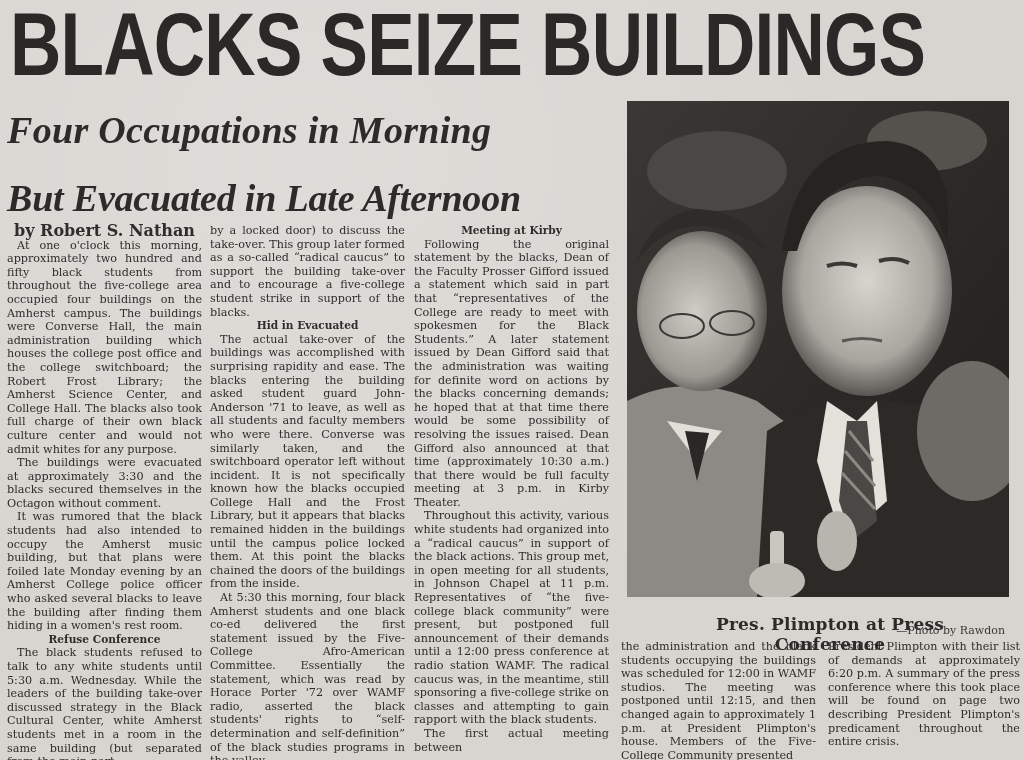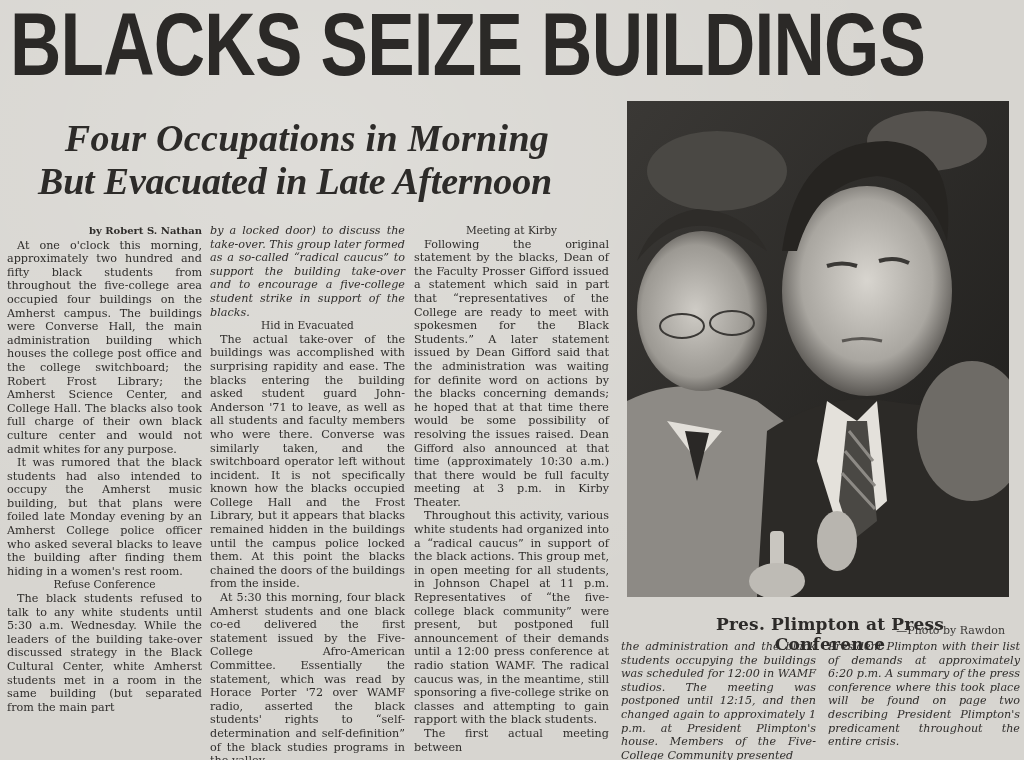--- a/index.html
+++ b/index.html
@@ -10,28 +10,28 @@
       #d7d5d0;}
   .headline{position:absolute;left:10px;top:2px;width:1010px;height:92px;
       font-family:"Liberation Sans","DejaVu Sans",sans-serif;font-weight:bold;
       font-size:96px;line-height:92px;color:#2b2927;letter-spacing:-1px;
       transform:scaleX(0.74) scaleY(1.0);transform-origin:left top;white-space:nowrap;
       text-transform:uppercase;}
   .hl-inner{display:inline-block;transform:scaleY(0.92);transform-origin:left top;}
   .subhead{position:absolute;left:7px;width:600px;
       font-family:"Liberation Serif","DejaVu Serif",serif;font-style:italic;font-weight:bold;
       font-size:38px;line-height:44px;color:#2d2b29;white-space:nowrap;}
-  .sub1{top:116px;letter-spacing:0.3px;text-align:center;}
-  .sub2{top:159px;letter-spacing:-0.2px;margin-left:31px;}
+  .sub1{top:108px;letter-spacing:0.3px;}
+  .sub2{top:176px;letter-spacing:-0.2px;}
   .col{position:absolute;font-family:"DejaVu Serif","Liberation Serif",serif;
       font-size:11.2px;line-height:13.6px;color:#2f2d2b;text-align:justify;}
   .col p{margin:0;text-indent:10px;}
-  .col p.noindent{text-indent:0;font-style:italic;}
-  .byline{text-align:right;font-weight:bold;font-size:10px;margin:0 0 1px 0;}
-  .xhead{text-align:center;font-weight:normal;font-size:10.6px;line-height:13.6px;margin:0;}
+  .col p.noindent{text-indent:0;}
+  .byline{text-align:center;font-weight:bold;font-size:16px;margin:0 0 1px 0;}
+  .xhead{text-align:center;font-weight:bold;font-size:10.6px;line-height:13.6px;margin:0;}
   .c1{left:7px;top:224px;width:195px;}
   .c2{left:210px;top:224px;width:195px;}
   .c3{left:414px;top:224px;width:195px;}
   .c4{left:621px;top:640px;width:195px;}
   .c5{left:828px;top:640px;width:192px;}
   .photo{position:absolute;left:627px;top:101px;width:382px;height:496px;
       background:#2a2826;overflow:hidden;}
   .credit{position:absolute;left:880px;top:600px;width:125px;text-align:right;
       font-size:11px;color:#3a3836;margin-top:24px;}
   .caption{position:absolute;left:700px;top:614px;width:260px;text-align:center;
@@ -43,20 +43,21 @@
 <div class="paper"></div>
 
 <div class="headline"><span class="hl-inner">BLACKS SEIZE BUILDINGS</span></div>
 
 <div class="subhead sub1">Four Occupations in Morning</div>
 <div class="subhead sub2">But Evacuated in Late Afternoon</div>
 
 <div class="col c1">
   <div class="byline">by Robert S. Nathan</div>
   <p>At one o'clock this morning, approximately two hundred and fifty black students from throughout the five-college area occupied four buildings on the Amherst campus. The buildings were Converse Hall, the main administration building which houses the college post office and the college switchboard; the Robert Frost Library; the Amherst Science Center, and College Hall. The blacks also took full charge of their own black culture center and would not admit whites for any purpose.</p>
+  <p>The buildings were evacuated at approximately 3:30 and the blacks secured themselves in the Octagon without comment.</p>
   <p>It was rumored that the black students had also intended to occupy the Amherst music building, but that plans were foiled late Monday evening by an Amherst College police officer who asked several blacks to leave the building after finding them hiding in a women's rest room.</p>
   <div class="xhead">Refuse Conference</div>
   <p>The black students refused to talk to any white students until 5:30 a.m. Wednesday. While the leaders of the building take-over discussed strategy in the Black Cultural Center, white Amherst students met in a room in the same building (but separated from the main part</p>
 </div>
 
 <div class="col c2">
   <p class="noindent">by a locked door) to discuss the take-over. This group later formed as a so-called “radical caucus” to support the building take-over and to encourage a five-college student strike in support of the blacks.</p>
   <div class="xhead">Hid in Evacuated</div>
   <p>The actual take-over of the buildings was accomplished with surprising rapidity and ease. The blacks entering the building asked student guard John-Anderson '71 to leave, as well as all students and faculty members who were there. Converse was similarly taken, and the switchboard operator left without incident. It is not specifically known how the blacks occupied College Hall and the Frost Library, but it appears that blacks remained hidden in the buildings until the campus police locked them. At this point the blacks chained the doors of the buildings from the inside.</p>
   <p>At 5:30 this morning, four black Amherst students and one black co-ed delivered the first statement issued by the Five-College Afro-American Committee. Essentially the statement, which was read by Horace Porter '72 over WAMF radio, asserted the black students' rights to “self-determination and self-definition” of the black studies programs in the valley.</p>

